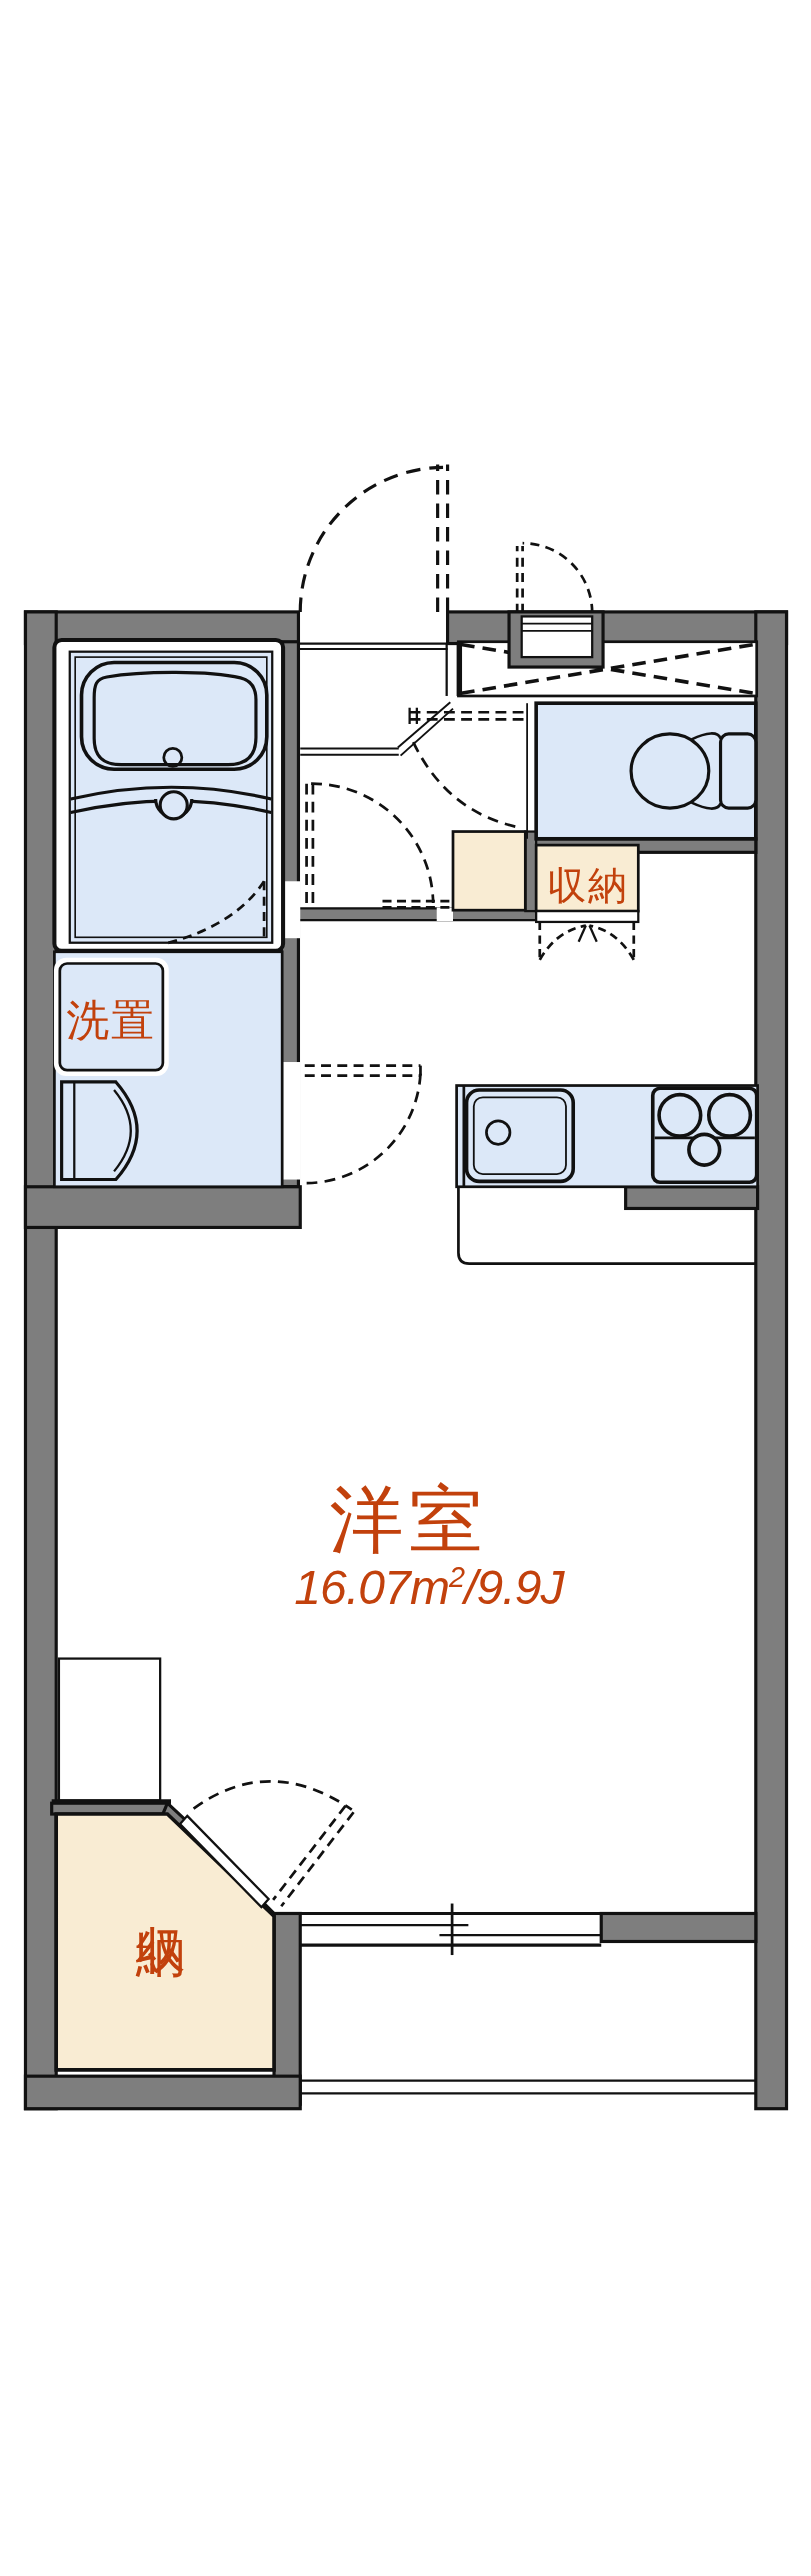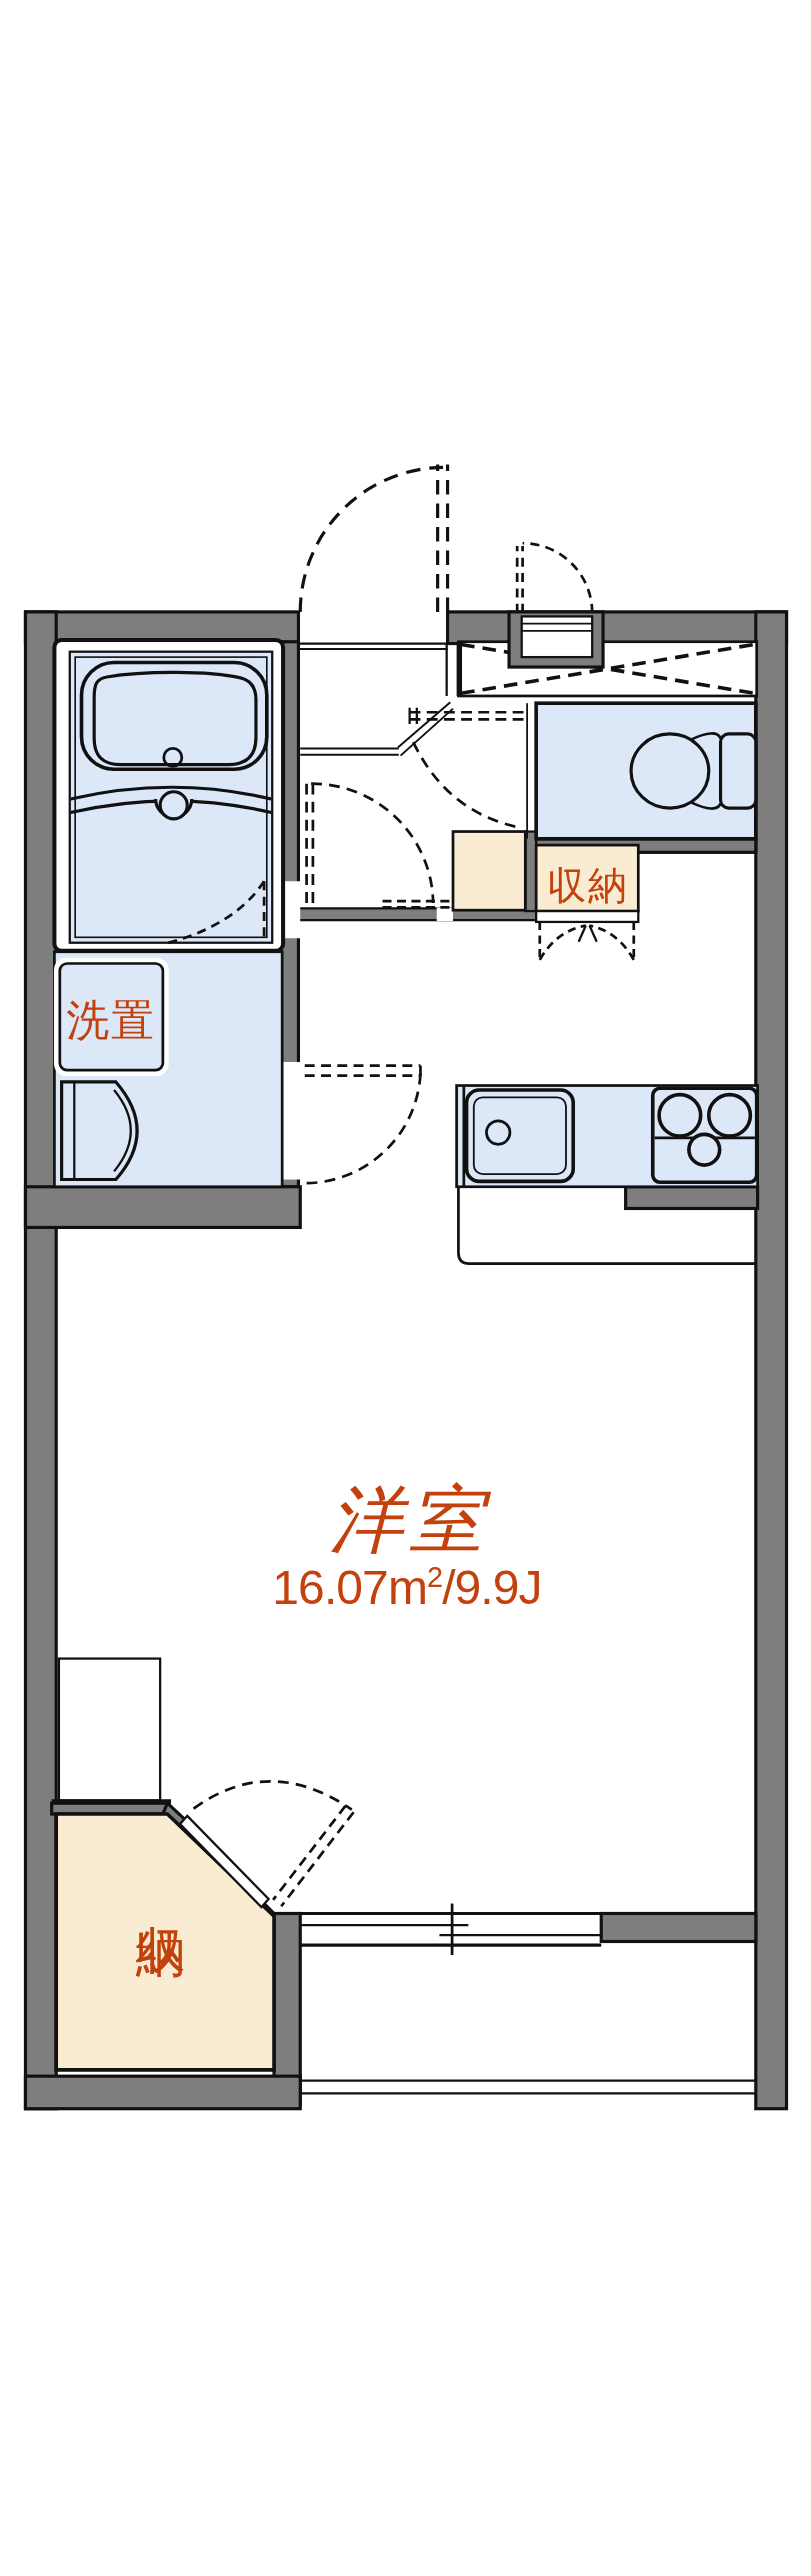--- a/index.html
+++ b/index.html
@@ -162,23 +162,23 @@
       <line x1="332" y1="2117" x2="665" y2="2117" stroke-width="3.5"></line>
       <line x1="332" y1="2152" x2="665" y2="2152" stroke-width="3.5"></line>
       <line x1="332" y1="2130" x2="518" y2="2130" stroke-width="2.5"></line>
       <line x1="486" y1="2141" x2="665" y2="2141" stroke-width="2.5"></line>
       <line x1="500" y1="2106" x2="500" y2="2163" stroke-width="3"></line>
       <line x1="332" y1="2302" x2="836" y2="2302" stroke-width="2.5"></line>
       <line x1="332" y1="2316" x2="836" y2="2316" stroke-width="2.5"></line>
     </g>
   </svg>
 
-  <div class="lbl lbl-room cx" style="left:409px;top:1471px;font-style:italic;">洋室</div>
+  <div class="lbl lbl-room cx" style="left:409px;top:1471px;">洋室</div>
 
-  <div class="lbl lbl-area cx" style="left:407px;top:1560px;">
+  <div class="lbl lbl-area cx" style="left:429px;top:1560px;font-style:italic;">
     <span>16.07m</span><span class="sup">2</span><span>/9.9J</span>
   </div>
 
   <div class="lbl lbl-washer cx" style="left:111px;top:992px;">洗置</div>
 
   <div class="lbl lbl-storage-top cx" style="left:588px;top:859px;">収納</div>
 
   <div class="lbl lbl-storage-bottom cx" style="left:161px;top:1885px;">収納</div>
 
 </div>

